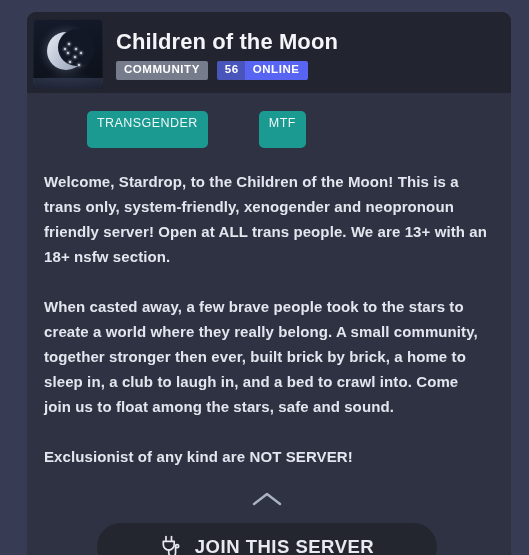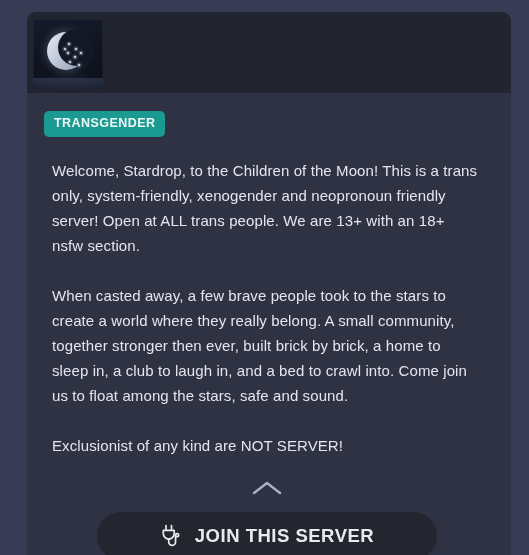--- a/index.html
+++ b/index.html
@@ -142,37 +142,38 @@
 
   .tag-row {
     display: flex;
     flex-wrap: wrap;
     gap: 8px;
   }
   .tag {
     background: #1b9a92;
     color: #edf8f7;
     font-size: 12.5px;
-    font-weight: bold;
+    font-weight: normal;
     letter-spacing: 0.45px;
-    padding: 6px 10px 7px;
+    padding: 6px 10px 18px;
     border-radius: 5px;
     line-height: 1;
     white-space: nowrap;
+    margin-left: 43px;
   }
 
   .description {
     margin-top: 21px;
     color: #e3e6ee;
     font-size: 15px;
     line-height: 25px;
     letter-spacing: 0.1px;
     max-width: 444px;
   }
-  .description p { margin: 8px; }
+  .description p { margin: 0; font-weight: bold; }
   .description p + p { margin-top: 25px; }
 
   
   .collapse-chevron {
     width: 100%;
     display: flex;
     justify-content: center;
     margin-top: 22px;
     cursor: pointer;
   }
@@ -217,26 +218,39 @@
           <span class="st3"></span>
         <span class="st4"></span>
           <span class="st5"></span>
           <span class="st6"></span>
         <span class="st7"></span>
           <span class="st8"></span>
       </div>
       <div class="ground"></div>
     </div>
 
+    <div class="header-meta">
+      <div class="server-name">Children of the Moon</div>
+
+      <div class="badge-row">
+        <span class="badge badge-community">COMMUNITY</span>
+
+        <span class="badge-online-wrap">
+          <span class="badge badge-count">56</span>
+          <span class="badge badge-online">ONLINE</span>
+        </span>
+      </div>
+    </div>
   </div>
 
   <div class="card-body">
 
     <div class="tag-row">
       <span class="tag">TRANSGENDER</span>
+      <span class="tag">MTF</span>
     </div>
 
     <div class="description">
       <p>Welcome, Stardrop, to the Children of the Moon! This is a trans only, system-friendly, xenogender and neopronoun friendly server! Open at ALL trans people. We are 13+ with an 18+ nsfw section.</p>
       <p>When casted away, a few brave people took to the stars to create a world where they really belong. A small community, together stronger then ever, built brick by brick, a home to sleep in, a club to laugh in, and a bed to crawl into. Come join us to float among the stars, safe and sound.</p>
       <p>Exclusionist of any kind are NOT SERVER!</p>
     </div>
 
     <div class="collapse-chevron">
       <svg class="chevron-svg" width="32" height="16" viewBox="0 0 32 16">

